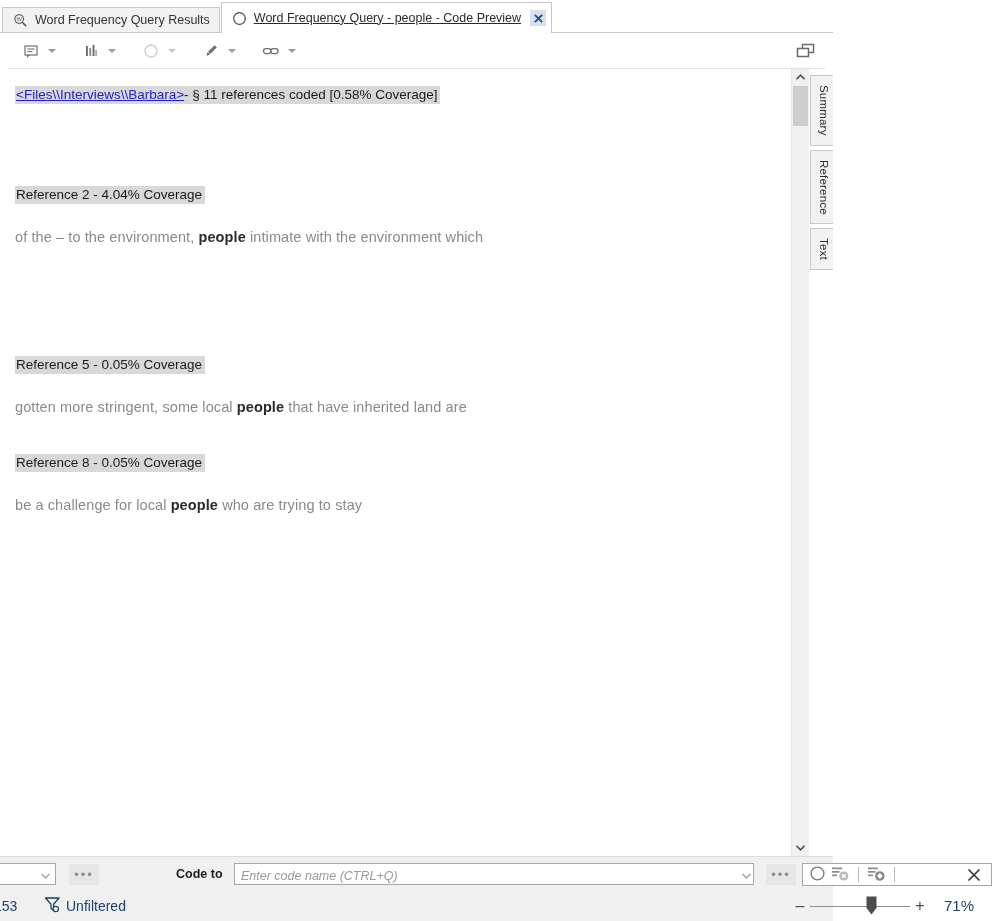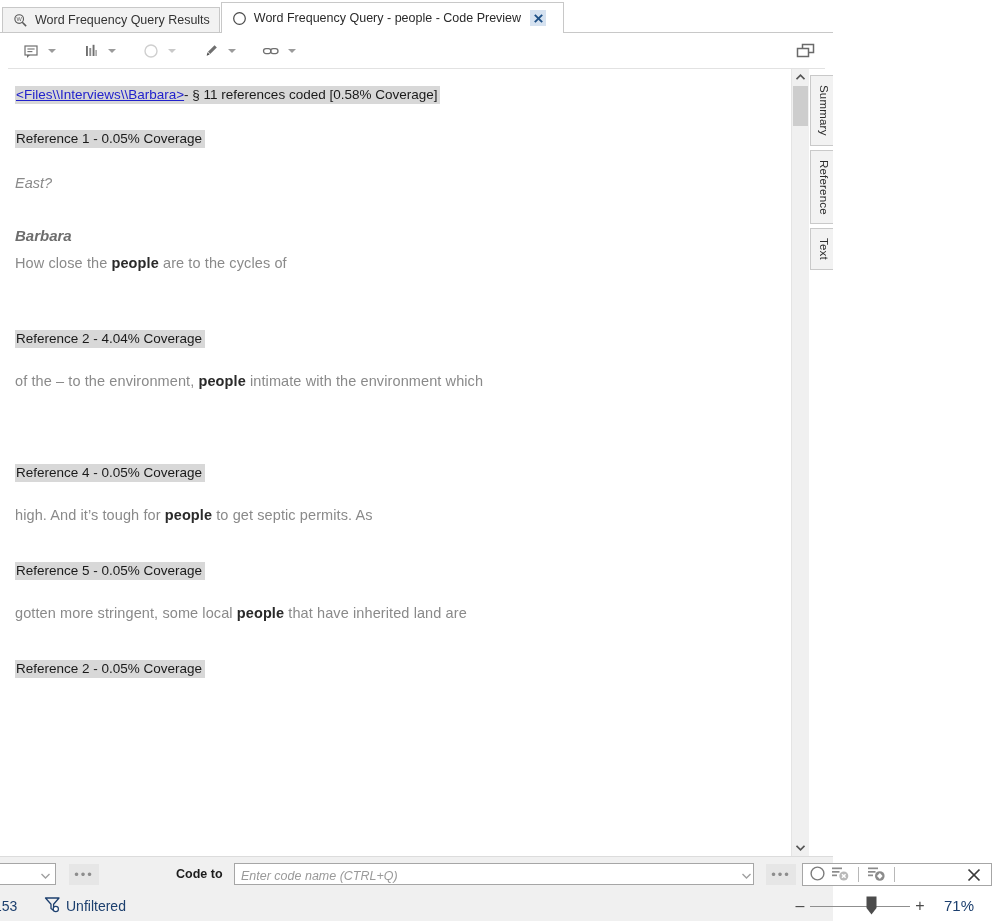--- a/index.html
+++ b/index.html
@@ -59,21 +59,22 @@
   }
   .tab.inactive {
     background: #f2f2f2;
     color: #333;
     height: 26px;
   }
   .tab.active {
     background: #ffffff;
     height: 31px;
     z-index: 3;
-    padding-right: 17px;
+    padding-right: 5px;
+    text-decoration: underline;
   }
   .tab.active::after {
     content: "";
     position: absolute;
     left: 0; right: 0; bottom: -1px;
     height: 2px;
     background: #ffffff;
   }
   .tab-label { line-height: 1; }
 
@@ -513,67 +514,52 @@
   <div class="body-region">
 
     <div class="doc-pane">
 
       <div class="src-head">
         <span class="hl-head">
           <span class="filelink">&lt;Files\\Interviews\\Barbara&gt;</span><span>- § 11 references coded  [0.58% Coverage]</span>
         </span>
       </div>
 
-      <div class="ref-block">
-        <div class="ref-head">
-          <span class="hl-head">Reference 1 - 0.05% Coverage</span>
-        </div>
-        <div class="gap-26"></div>
-        <p class="plain-italic">East?</p>
-        <div class="gap-36"></div>
-        <p class="speaker">Barbara</p>
-        <p class="ref-text" style="margin-top:9px;"><span>How close the </span><b>people</b><span> are to the cycles of</span></p>
-      </div>
 
       <div class="gap-56"></div>
 
       <div class="ref-block">
         <div class="ref-head">
           <span class="hl-head">Reference 2 - 4.04% Coverage</span>
         </div>
         <p class="ref-text"><span>of the – to the environment, </span><b>people</b><span> intimate with the environment which</span></p>
       </div>
 
       <div class="gap-36"></div>
 
 
       <div class="gap-36"></div>
 
-      <div class="ref-block">
-        <div class="ref-head">
-          <span class="hl-head">Reference 4 - 0.05% Coverage</span>
-        </div>
-        <p class="ref-text"><span>high. And it’s tough for </span><b>people</b><span> to get septic permits. As</span></p>
-      </div>
 
       <div class="gap-36"></div>
 
       <div class="ref-block">
         <div class="ref-head">
           <span class="hl-head">Reference 5 - 0.05% Coverage</span>
         </div>
         <p class="ref-text"><span>gotten more stringent, some local </span><b>people</b><span> that have inherited land are</span></p>
       </div>
 
       <div class="gap-36"></div>
 
       <div class="ref-block">
         <div class="ref-head">
-          <span class="hl-head">Reference 2 - 0.05% Coverage</span>
+          <span class="hl-head">Reference 8 - 0.05% Coverage</span>
         </div>
+        <p class="ref-text"><span>be a challenge for local </span><b>people</b><span> who are trying to stay</span></p>
       </div>
 
       <div class="gap-36"></div>
 
 
     </div>
 
     <div class="vscroll">
       <div class="sb-btn">
         <svg width="9" height="7" viewBox="0 0 9 7">

